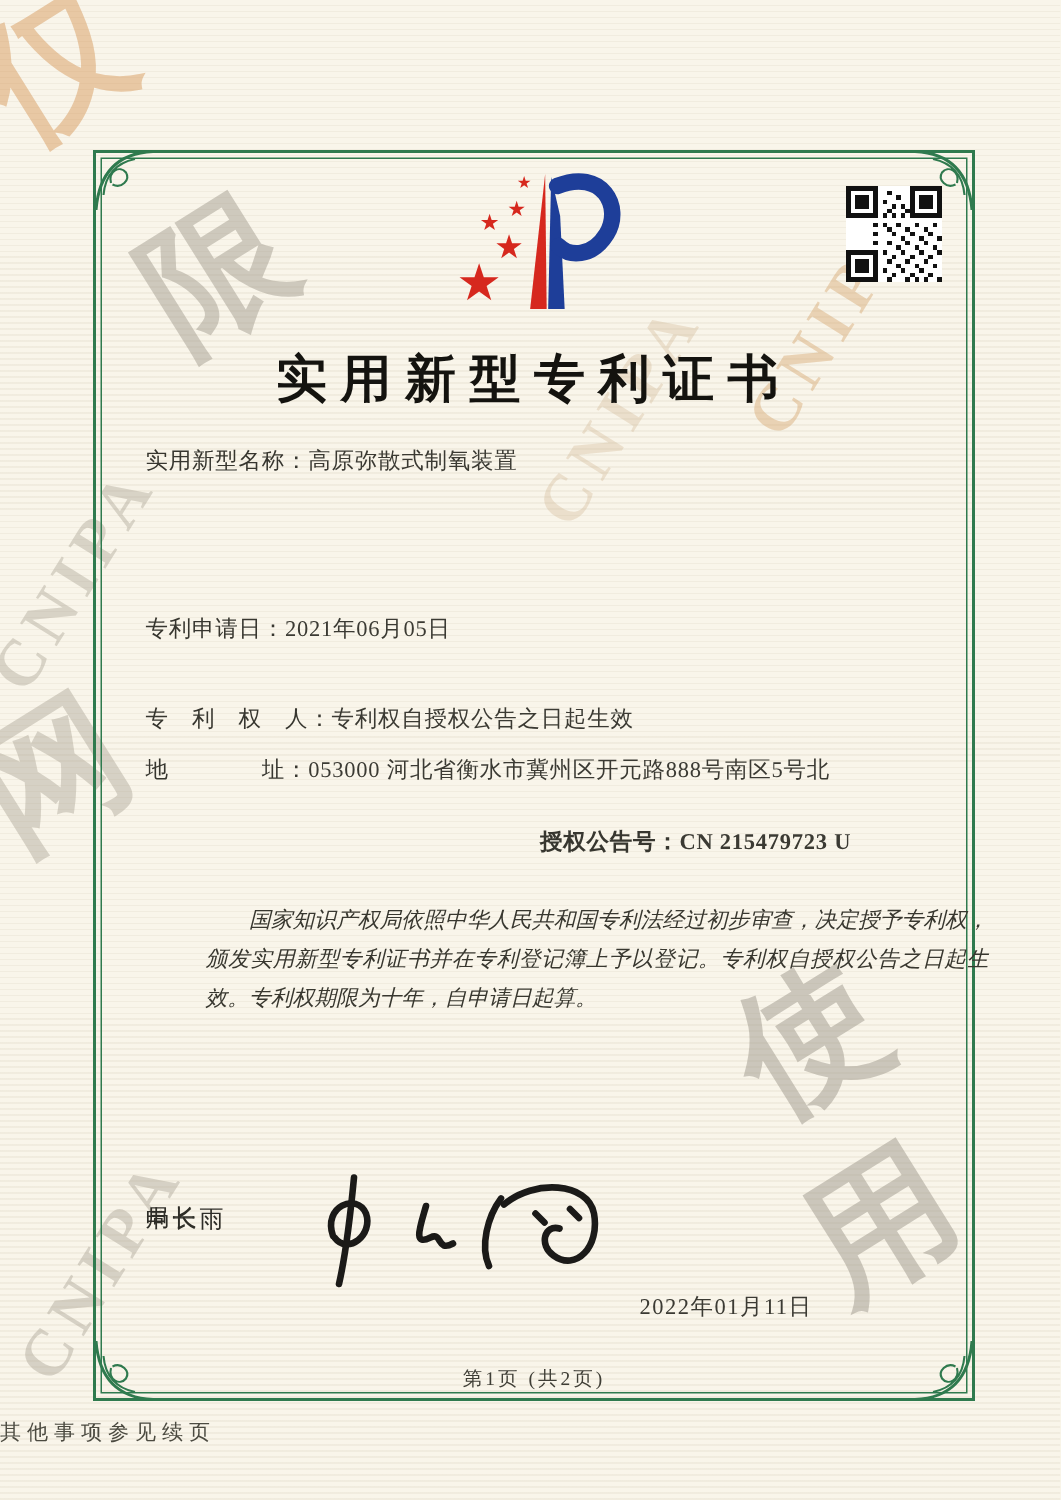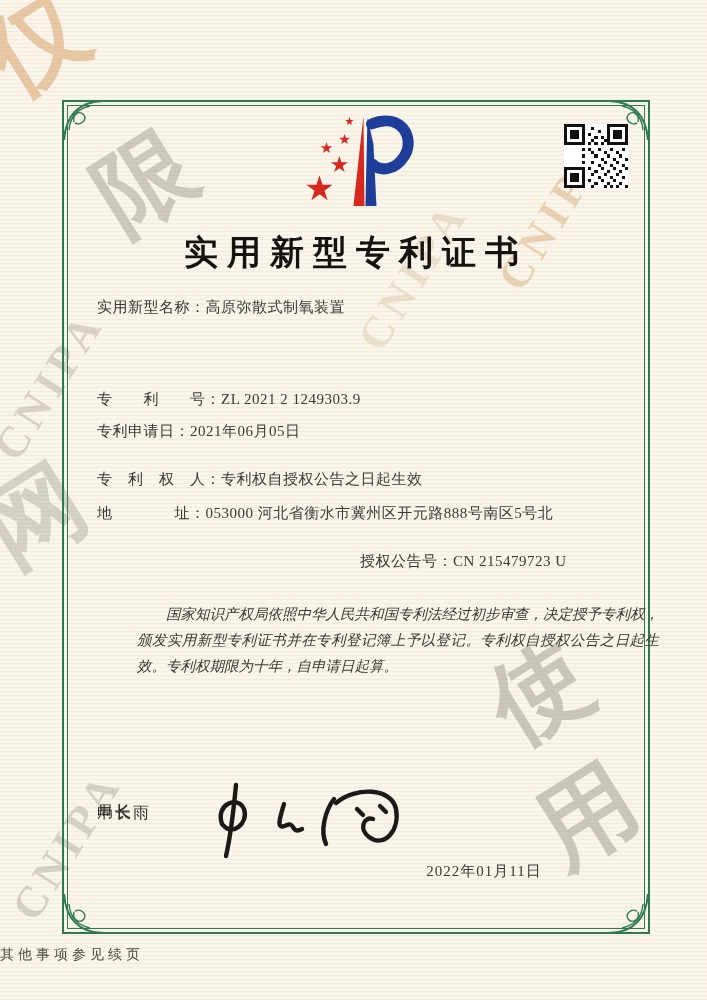--- a/index.html
+++ b/index.html
@@ -48,25 +48,25 @@
   .qr{position:absolute;right:20px;top:22px;}
   .title{
     position:absolute;left:0;right:0;top:128px;text-align:center;
     font-size:34px;font-weight:700;letter-spacing:9px;color:#14130f;
   }
   
   .field{position:absolute;left:33px;font-size:15px;color:#3b3a33;letter-spacing:0.5px;white-space:nowrap;}
   .f-name{top:196px;}
   .f-inventor{top:246px;}
   .f-patno{top:288px;}
-  .f-appdate{top:320px;text-align:center;}
+  .f-appdate{top:308px;text-align:center;}
   .f-patentee{top:368px;}
   .f-address{top:402px;}
   .f-grantdate{top:450px;}
-  .f-grantno{position:absolute;left:296px;top:450px;font-size:15px;color:#3b3a33;letter-spacing:0.5px;white-space:nowrap;}
+  .f-grantno{position:absolute;left:296px;top:450px;font-size:15px;color:#3b3a33;letter-spacing:0.5px;white-space:nowrap;font-weight:bold;}
   .field .lbl,.f-grantno .lbl{color:#37362f;}
   
   .body-text{
     position:absolute;left:33px;top:499px;width:522px;
     font-size:14.5px;line-height:26px;color:#38372f;
     font-style:italic;text-align:justify;margin-left:40px;
   }
   .body-text p{margin:0 0 2px 0;text-indent:2em;}
   
   .signer{position:absolute;left:33px;font-size:16px;color:#2e2d27;letter-spacing:2px;}
@@ -157,21 +157,20 @@
                  M8 14h1v1H8z M10 15h1v1h-1z M12 14h1v1h-1z M14 15h1v1h-1z M16 14h1v1h-1z M18 15h1v1h-1z M20 14h1v1h-1z
                  M9 16h1v1H9z M11 17h1v1h-1z M13 16h1v1h-1z M15 17h1v1h-1z M17 16h1v1h-1z M19 17h1v1h-1z
                  M8 18h1v1H8z M10 19h1v1h-1z M12 18h1v1h-1z M14 19h1v1h-1z M16 18h1v1h-1z M18 19h1v1h-1z
                  M9 20h1v1H9z M13 20h1v1h-1z M15 20h1v1h-1z M17 20h1v1h-1z M20 20h1v1h-1z"></path>
       </g>
     </svg>
 
     <div class="title">实用新型专利证书</div>
 
     <div class="field f-name"><span class="lbl">实用新型名称：</span><span>高原弥散式制氧装置</span></div>
-    <div class="field f-patno"><span class="lbl">专　　利　　号：</span><span>ZL 2021 2 1249303.9</span></div>
     <div class="field f-appdate"><span class="lbl">专利申请日：</span><span>2021年06月05日</span></div>
     <div class="field f-patentee"><span class="lbl">专　利　权　人：</span><span>专利权自授权公告之日起生效</span></div>
     <div class="field f-address"><span class="lbl">地　　　　址：</span><span>053000 河北省衡水市冀州区开元路888号南区5号北</span></div>
     <div class="f-grantno"><span class="lbl">授权公告号：</span><span>CN 215479723 U</span></div>
 
     <div class="body-text">
       <p>国家知识产权局依照中华人民共和国专利法经过初步审查，决定授予专利权，颁发实用新型专利证书并在专利登记簿上予以登记。专利权自授权公告之日起生效。专利权期限为十年，自申请日起算。</p>
     </div>
 
     <div class="signer signer-title">局长</div>
@@ -182,16 +181,17 @@
         <path d="M44,7 C42,28 39,56 34,78"></path>
         <path d="M92,26 C88,40 83,53 95,47 C103,43 99,57 110,51"></path>
         <path d="M142,21 C133,33 128,53 134,66"></path>
         <path d="M144,25 C164,8 200,10 204,31 C208,53 192,70 177,59 C167,52 171,38 181,41"></path>
         <path d="M165,31 L171,37"></path>
         <path d="M188,28 L194,34"></path>
       </g>
     </svg>
 
     <div class="issue-date">2022年01月11日</div>
+    <div class="page-info">第1页 (共2页)</div>
   </div>
 
   <div class="footer-note">其他事项参见续页</div>
 </div>
 
 </body></html>

